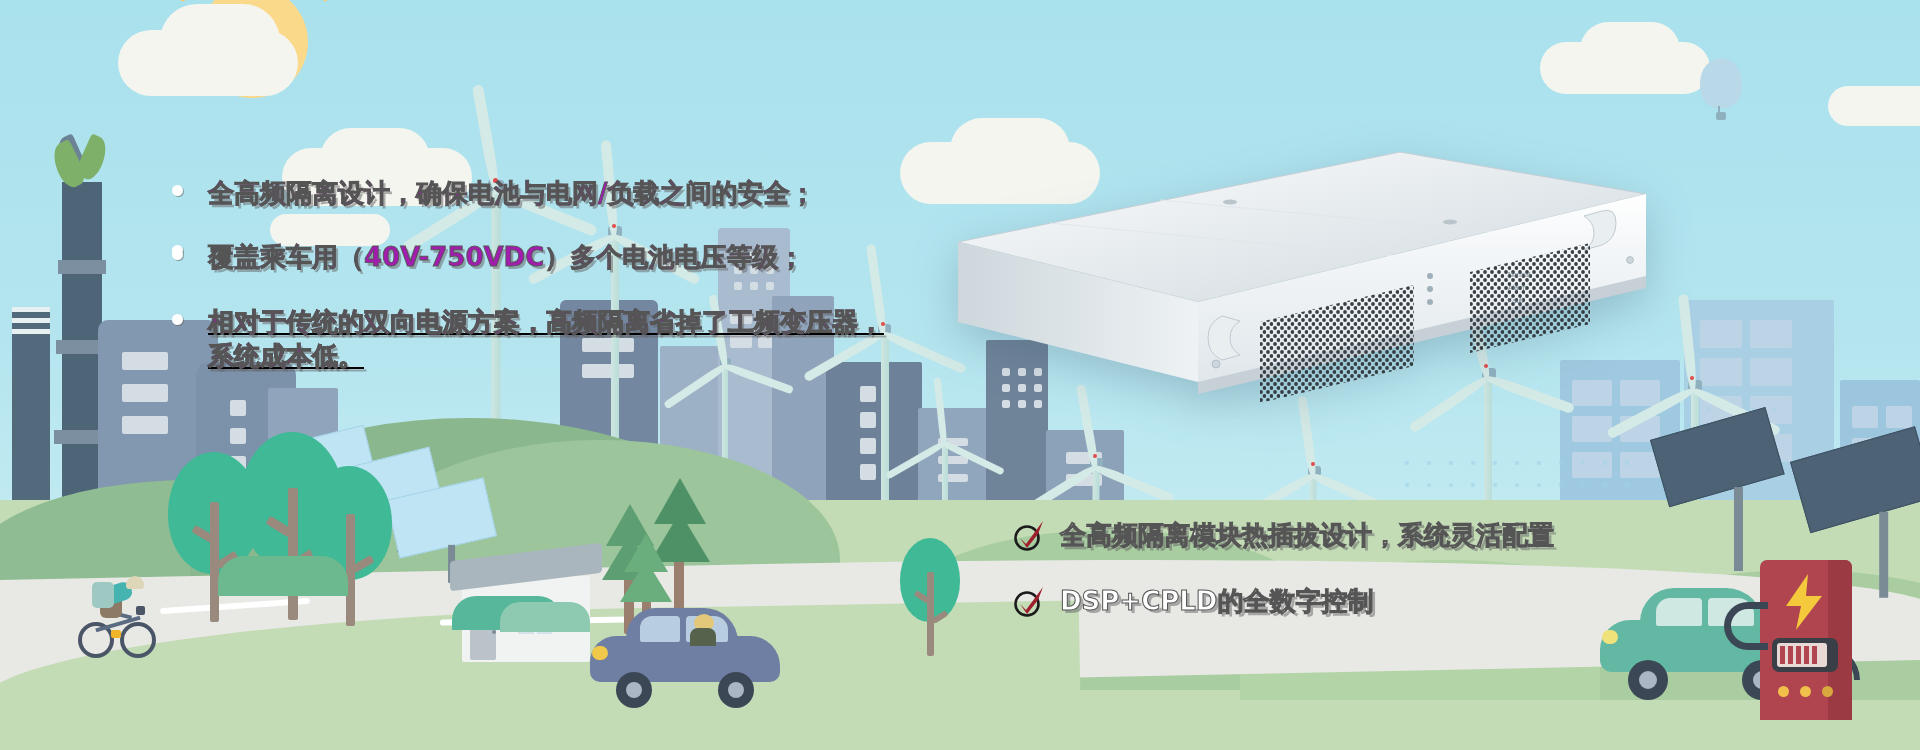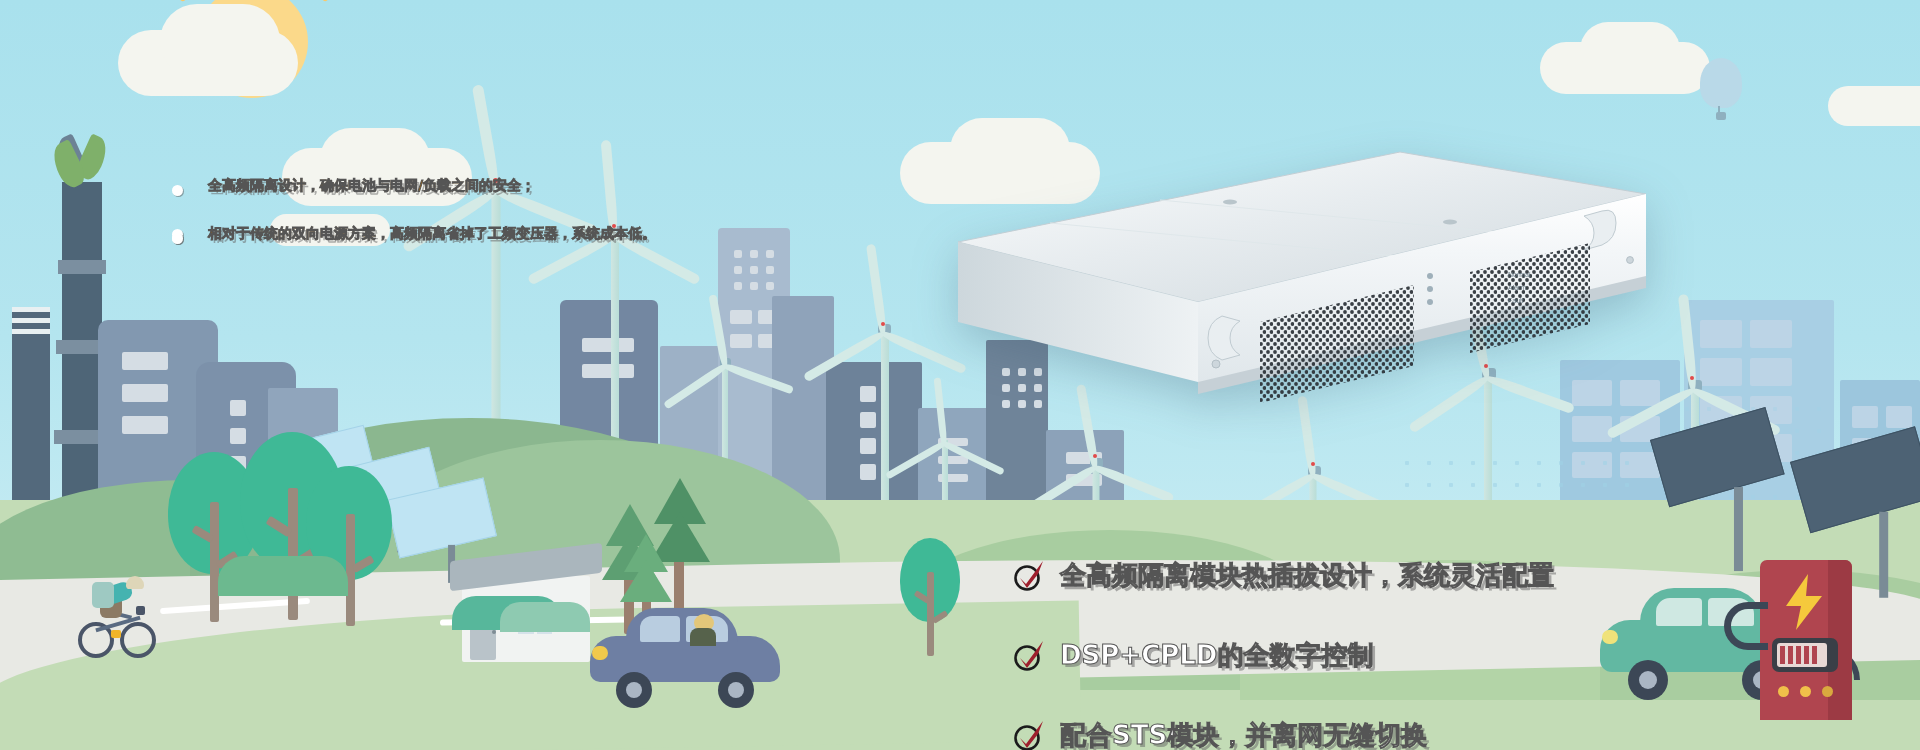--- a/index.html
+++ b/index.html
@@ -60,29 +60,29 @@
   }
   .title .gap{display:inline-block;width:34px;}
 
   .bullets{position:absolute;left:172px;top:176px;width:700px;}
   .bullet{position:relative;margin-bottom:26px;padding-left:36px;}
   .bullet .dot{
     position:absolute;left:0;top:9px;width:11px;height:11px;border-radius:50%;
     background:#ffffff;box-shadow:1px 1px 0 rgba(90,90,90,.5);
   }
   .bullet .btxt{
-    font-size:14px;font-weight:bold;color:#a16207;line-height:1.32;
+    font-size:26px;font-weight:bold;color:#a21caf;line-height:1.32;
     -webkit-text-stroke:.9px #555;
     text-shadow:2.5px 2.5px 0 rgba(100,100,100,.5);
     font-family:"DejaVu Sans","Liberation Sans",sans-serif;
     margin-top:16px;
   }
 
   .checks{position:absolute;left:1012px;top:515px;}
-  .check{position:relative;margin-bottom:26px;padding-left:48px;height:40px;margin-top:40px;}
+  .check{position:relative;margin-bottom:26px;padding-left:48px;height:40px;}
   .check .ctxt{
     font-size:26px;font-weight:bold;color:#ffffff;line-height:40px;
     -webkit-text-stroke:1px #555;
     text-shadow:3px 3px 0 rgba(100,100,100,.5);
     white-space:nowrap;
     font-family:"DejaVu Sans","Liberation Sans",sans-serif;
   }
   .check .cico{position:absolute;left:0;top:2px;width:36px;height:36px;}
 
   
@@ -522,22 +522,23 @@
   <div class="bullets">
     <div class="bullet">
       <span class="dot"></span>
       <span class="btxt">全高频隔离设计，确保电池与电网/负载之间的安全；</span>
     </div>
     <div class="bullet" style="margin-bottom:30px;">
       <span class="dot"></span>
     </div>
     <div class="bullet" style="margin-bottom:30px;">
       <span class="dot"></span>
-    </div>
-    <div class="bullet" style="padding-left:36px;width:700px;">
+      <span class="btxt">覆盖乘车用（40V-750VDC）多个电池电压等级；</span>
+    </div>
+    <div class="bullet" style="padding-left:36px;width:700px;text-decoration:underline;">
       <span class="dot" style="top:9px;"></span>
       <span class="btxt" style="display:block;">相对于传统的双向电源方案，高频隔离省掉了工频变压器，系统成本低。</span>
     </div>
   </div>
 
   <div class="checks">
     <div class="check">
       <span class="cico">
         <svg width="36" height="36" viewBox="0 0 36 36">
           <circle cx="15" cy="21" r="11.5" fill="none" stroke="#1b1b1b" stroke-width="2.6"></circle>
@@ -548,24 +549,15 @@
     </div>
     <div class="check">
       <span class="cico">
         <svg width="36" height="36" viewBox="0 0 36 36">
           <circle cx="15" cy="21" r="11.5" fill="none" stroke="#1b1b1b" stroke-width="2.6"></circle>
           <path d="M8,21 L14,27 L31,4 L26,17 L15,31 Z" fill="#9e1f2d"></path>
         </svg>
       </span>
       <span class="ctxt">DSP+CPLD的全数字控制</span>
     </div>
-    <div class="check">
-      <span class="cico">
-        <svg width="36" height="36" viewBox="0 0 36 36">
-          <circle cx="15" cy="21" r="11.5" fill="none" stroke="#1b1b1b" stroke-width="2.6"></circle>
-          <path d="M8,21 L14,27 L31,4 L26,17 L15,31 Z" fill="#9e1f2d"></path>
-        </svg>
-      </span>
-      <span class="ctxt">配合STS模块，并离网无缝切换</span>
-    </div>
   </div>
 
 </div>
 
 </body></html>

